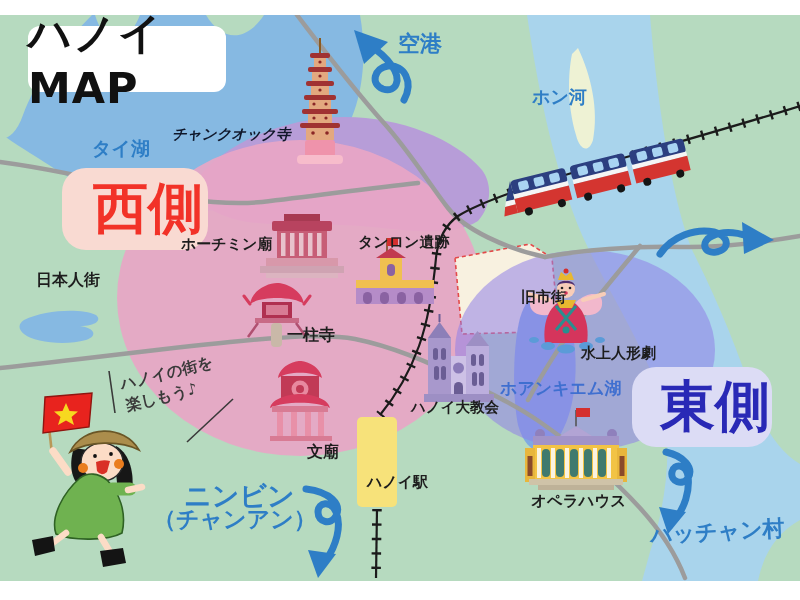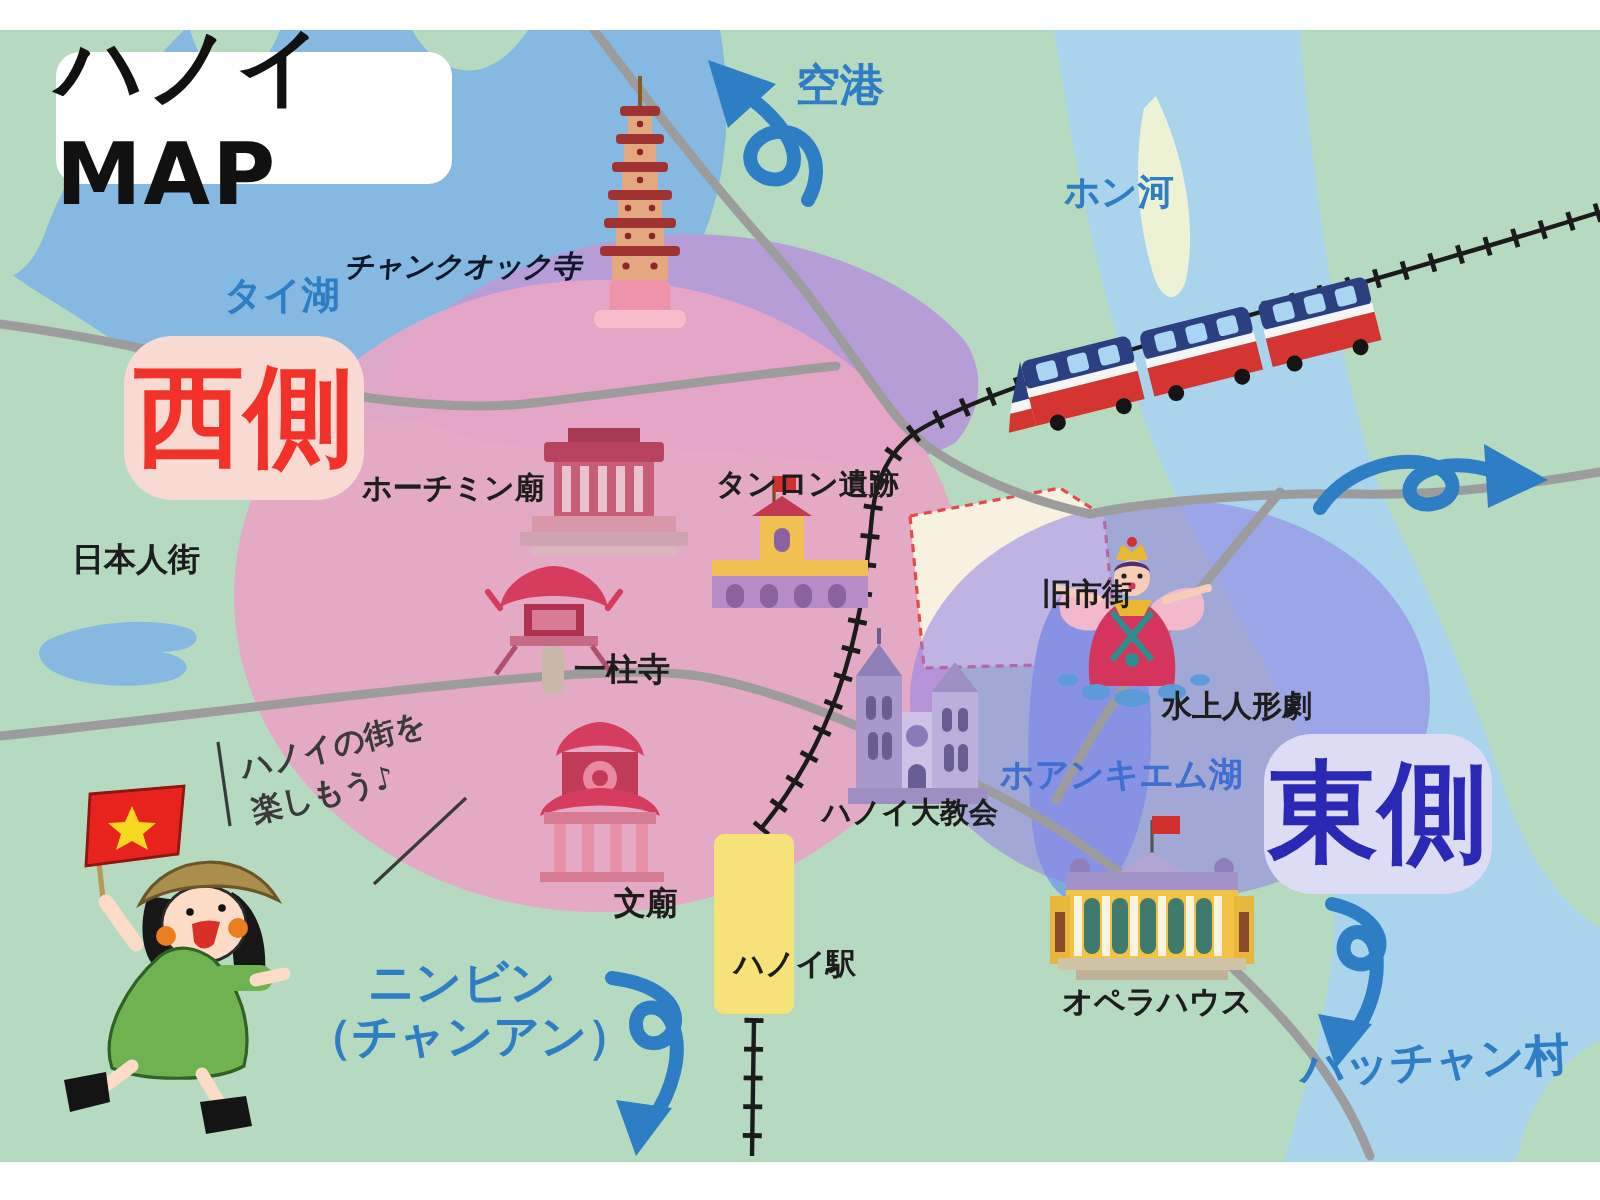--- a/index.html
+++ b/index.html
@@ -8,21 +8,21 @@
   #map-svg{position:absolute;left:0;top:0;}
   .lbl{position:absolute;font-weight:700;white-space:nowrap;line-height:1.12;}
   .blue{color:#2e7ec6;}
   .black{color:#1d1d1d;}
   .magenta{color:#0f172a;font-style:italic;}
   .lake-blue{color:#3f6fd0;}
   .title-box{position:absolute;left:28px;top:26px;width:198px;height:66px;background:#ffffff;
              border-radius:12px;display:flex;align-items:center;justify-content:center;
              font-size:43px;font-weight:800;color:#111;letter-spacing:1px;}
   .badge{position:absolute;border-radius:24px;display:flex;align-items:center;justify-content:center;
-         font-weight:800;}
+         font-weight:800;padding-left:26px;}
   .badge-west{left:62px;top:168px;width:120px;height:82px;background:#f9dad2;color:#f23228;font-size:55px;}
   .badge-east{left:632px;top:367px;width:114px;height:80px;background:#dcdcf5;color:#2929b6;font-size:55px;}
   .callout{position:absolute;left:118px;top:374px;color:#3a3a3a;font-weight:700;font-size:15.5px;
            transform:rotate(-14deg);transform-origin:left top;line-height:1.45;}
 </style>
 </head>
 <body>
 
 <div id="stage">
 
@@ -324,25 +324,25 @@
 
   <rect x="0" y="0" width="800" height="15" fill="#ffffff"></rect>
   <rect x="0" y="581" width="800" height="19" fill="#ffffff"></rect>
 </svg>
 
 <div class="title-box">ハノイMAP</div>
 
 <div class="badge badge-west">西側</div>
 <div class="badge badge-east">東側</div>
 
-<div class="lbl blue" style="left:92px;top:138px;font-size:19px;margin-left:20px;">タイ湖</div>
+<div class="lbl blue" style="left:92px;top:138px;font-size:19px;">タイ湖</div>
 <div class="lbl blue" style="left:398px;top:32px;font-size:22px;">空港</div>
 <div class="lbl blue" style="left:532px;top:87px;font-size:18px;">ホン河</div>
 <div class="lbl blue" style="left:650px;top:520px;font-size:22px;transform:rotate(-3deg);">バッチャン村</div>
-<div class="lbl blue" style="left:184px;top:481px;font-size:23px;font-family:Liberation Mono, monospace;">ニンビン</div>
+<div class="lbl blue" style="left:184px;top:481px;font-size:27px;">ニンビン</div>
 <div class="lbl lake-blue" style="left:500px;top:379px;font-size:17px;">ホアンキエム湖</div>
 <div class="lbl blue" style="left:153px;top:507px;font-size:23px;">（チャンアン）</div>
 
 <div class="lbl magenta" style="left:172px;top:126px;font-size:14.5px;">チャンクオック寺</div>
 <div class="lbl black" style="left:181px;top:236px;font-size:15px;">ホーチミン廟</div>
 <div class="lbl black" style="left:358px;top:234px;font-size:15px;">タンロン遺跡</div>
 <div class="lbl black" style="left:36px;top:271px;font-size:16px;">日本人街</div>
 <div class="lbl black" style="left:287px;top:326px;font-size:16px;">一柱寺</div>
 <div class="lbl black" style="left:307px;top:443px;font-size:16px;">文廟</div>
 <div class="lbl black" style="left:367px;top:474px;font-size:15px;">ハノイ駅</div>

